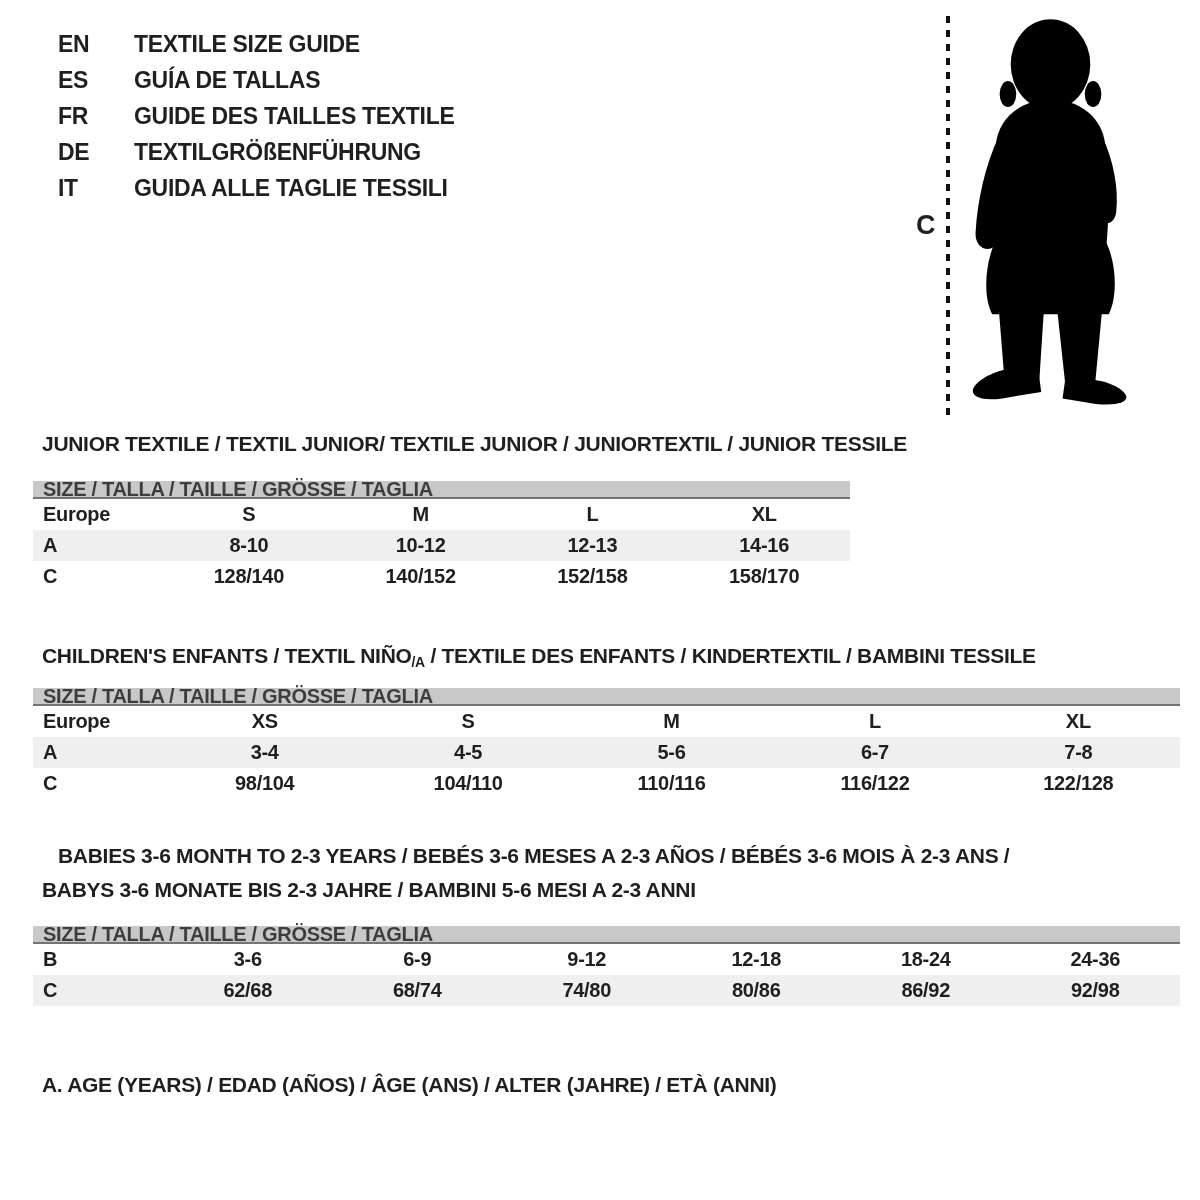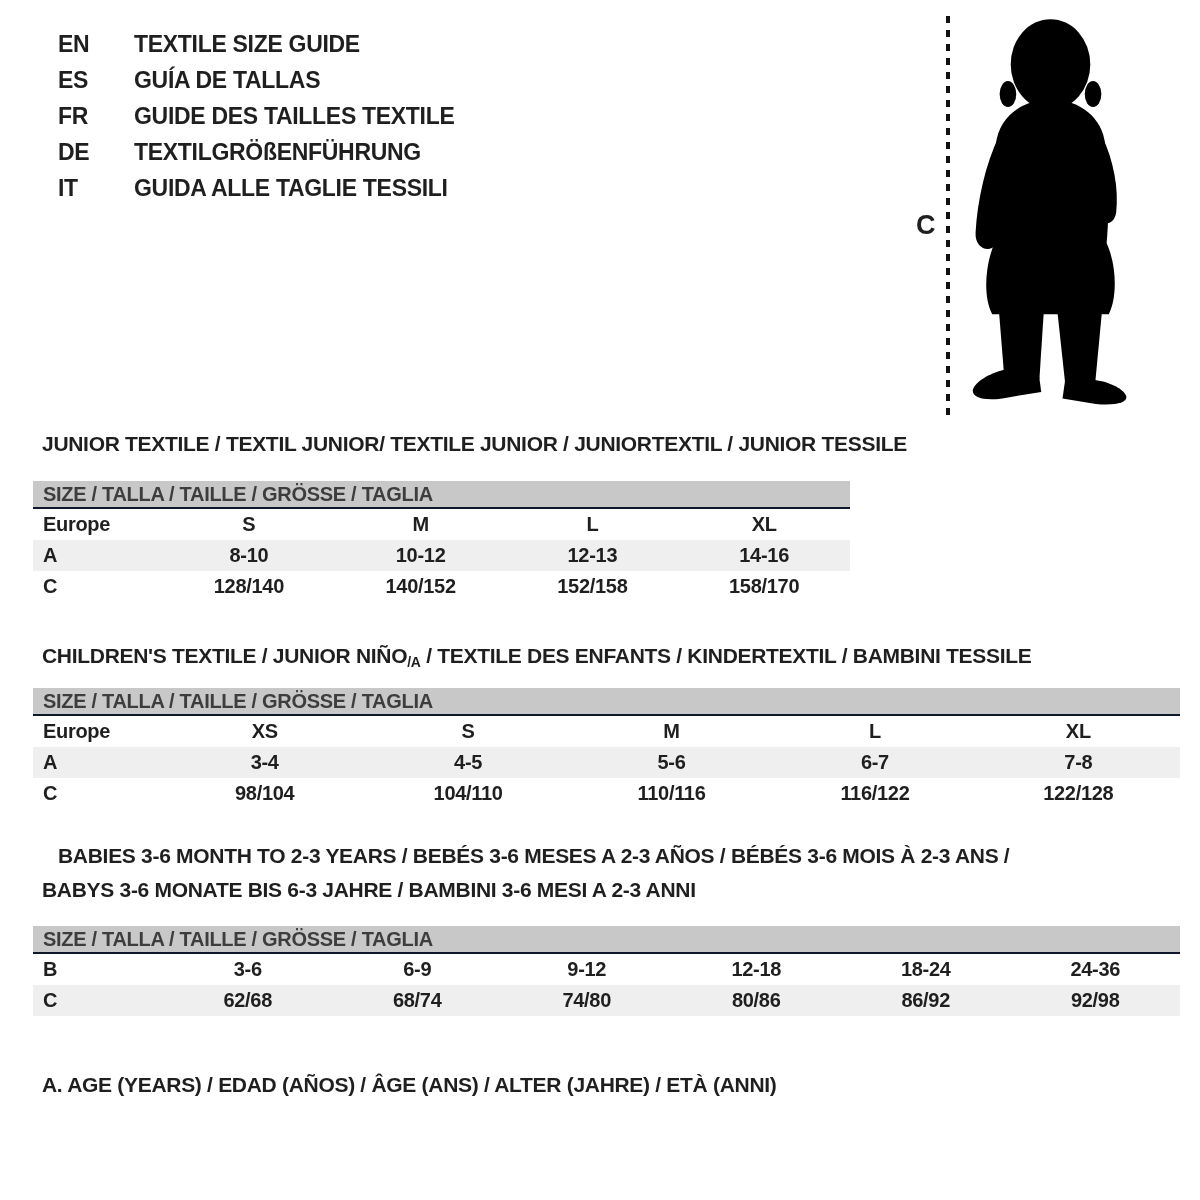--- a/index.html
+++ b/index.html
@@ -26,23 +26,23 @@
   .title-babies-1 { top:844px;margin-left:16px; }
   .title-babies-2 { top:878px; }
   .sub-a { font-size:14px; vertical-align:-4px; }
 
   
   .table { position:absolute; left:33px; }
   .table-junior   { top:481px; width:817px; }
   .table-children { top:688px; width:1147px; }
   .table-babies   { top:926px; width:1147px; }
   .bar {
-    height:28px; background:#c8c8c8; color:#3d3d3d; font-size:20px;
+    height:18px; background:#c8c8c8; color:#3d3d3d; font-size:20px;
     display:flex; align-items:center; padding-left:10px; box-sizing:border-box;
-    border-bottom:2px solid #0f172a;
+    border-bottom:2px solid #737373;
   }
   .trow { display:flex; height:31px; align-items:center; font-size:20px; background:#ffffff; }
   .trow.shaded { background:#efefef; }
   .tlabel { width:130px; padding-left:10px; box-sizing:border-box; }
   .tcell { flex:1; text-align:center; }
 
   
   .legend { position:absolute; left:42px; top:1068px; }
   .legend-line { height:34px; display:flex; align-items:center; font-size:21px; white-space:nowrap; }
 </style>
@@ -116,21 +116,21 @@
           <div class="tlabel">C</div>
           <div class="tcell">128/140</div>
           <div class="tcell">140/152</div>
           <div class="tcell">152/158</div>
           <div class="tcell">158/170</div>
         </div>
       </div>
   </div>
 
   <div class="section-title title-children">
-    <span>CHILDREN'S TEXTILE / JUNIOR NIÑO</span><span class="sub-a">/A</span><span> / TEXTILE DES ENFANTS / KINDERTEXTIL / BAMBINI TESSILE</span>
+    <span>CHILDREN'S ENFANTS / TEXTIL NIÑO</span><span class="sub-a">/A</span><span> / TEXTILE DES ENFANTS / KINDERTEXTIL / BAMBINI TESSILE</span>
   </div>
   <div class="table table-children">
     <div class="bar">SIZE / TALLA / TAILLE / GRÖSSE / TAGLIA</div>
     <div>
         <div class="trow">
           <div class="tlabel">Europe</div>
           <div class="tcell">XS</div>
           <div class="tcell">S</div>
           <div class="tcell">M</div>
           <div class="tcell">L</div>
@@ -149,21 +149,21 @@
           <div class="tcell">98/104</div>
           <div class="tcell">104/110</div>
           <div class="tcell">110/116</div>
           <div class="tcell">116/122</div>
           <div class="tcell">122/128</div>
         </div>
       </div>
   </div>
 
   <div class="section-title title-babies-1">BABIES 3-6 MONTH TO 2-3 YEARS / BEBÉS 3-6 MESES A 2-3 AÑOS / BÉBÉS 3-6 MOIS À 2-3 ANS /</div>
-  <div class="section-title title-babies-2">BABYS 3-6 MONATE BIS 6-3 JAHRE / BAMBINI 3-6 MESI A 2-3 ANNI</div>
+  <div class="section-title title-babies-2">BABYS 3-6 MONATE BIS 2-3 JAHRE / BAMBINI 5-6 MESI A 2-3 ANNI</div>
   <div class="table table-babies">
     <div class="bar">SIZE / TALLA / TAILLE / GRÖSSE / TAGLIA</div>
     <div>
         <div class="trow">
           <div class="tlabel">B</div>
           <div class="tcell">3-6</div>
           <div class="tcell">6-9</div>
           <div class="tcell">9-12</div>
           <div class="tcell">12-18</div>
           <div class="tcell">18-24</div>

